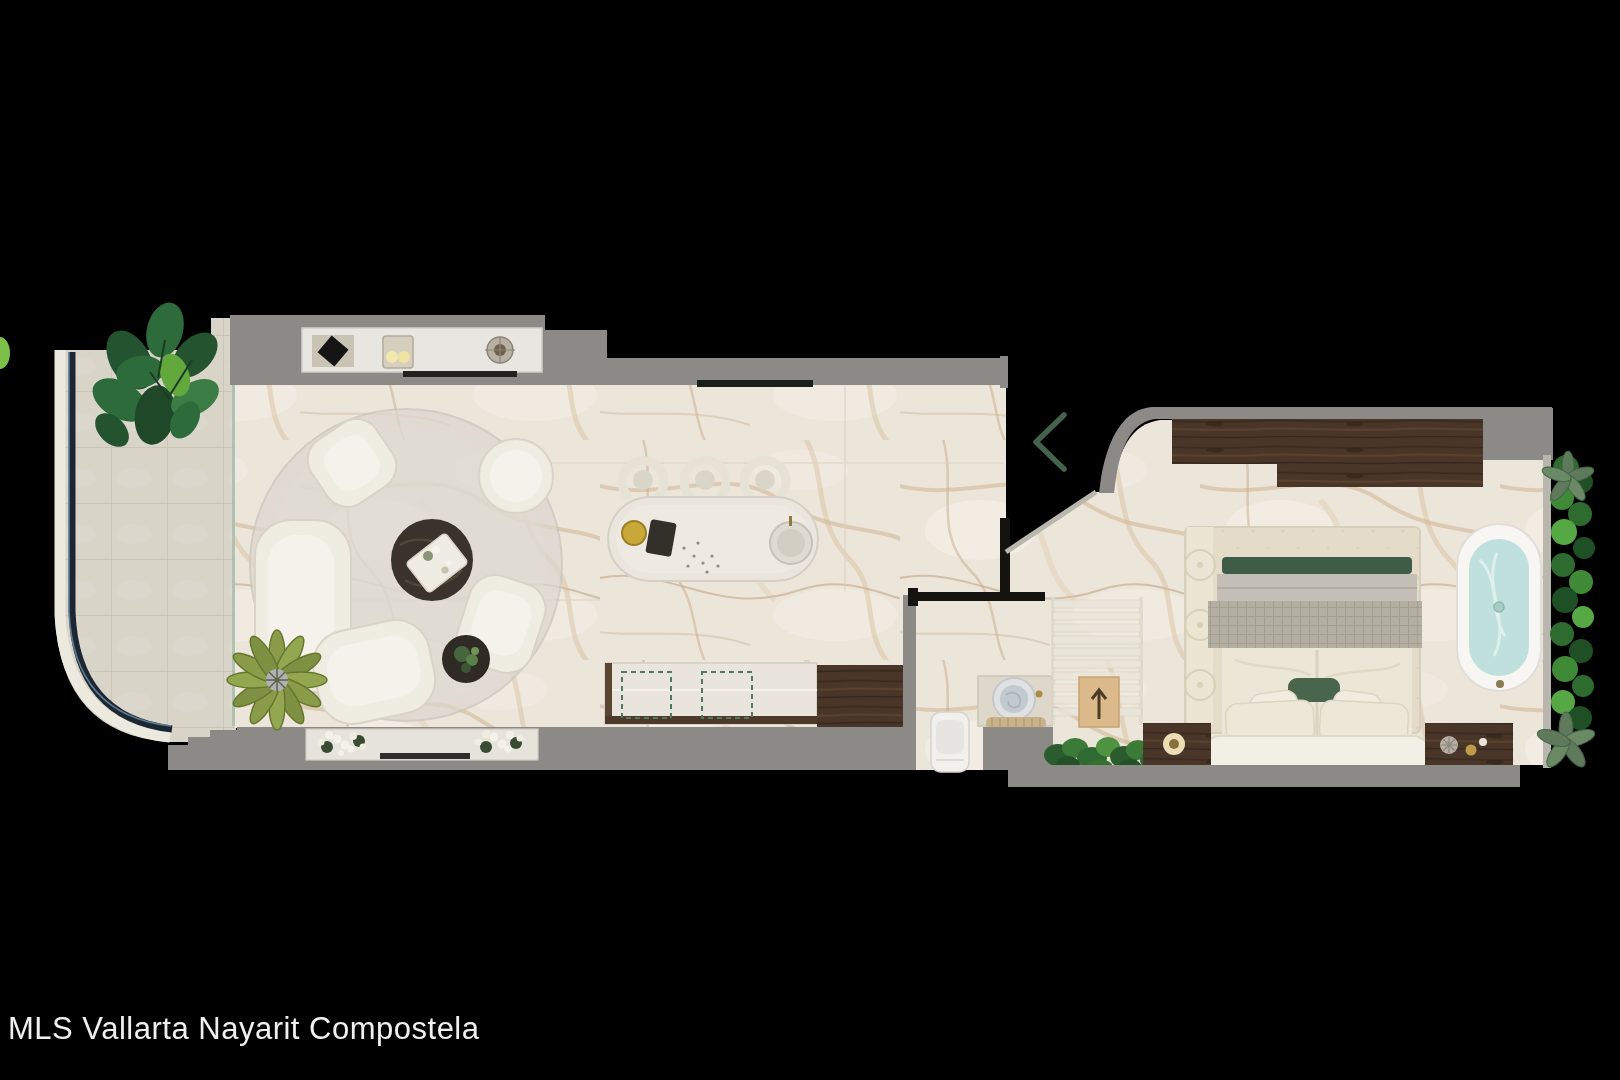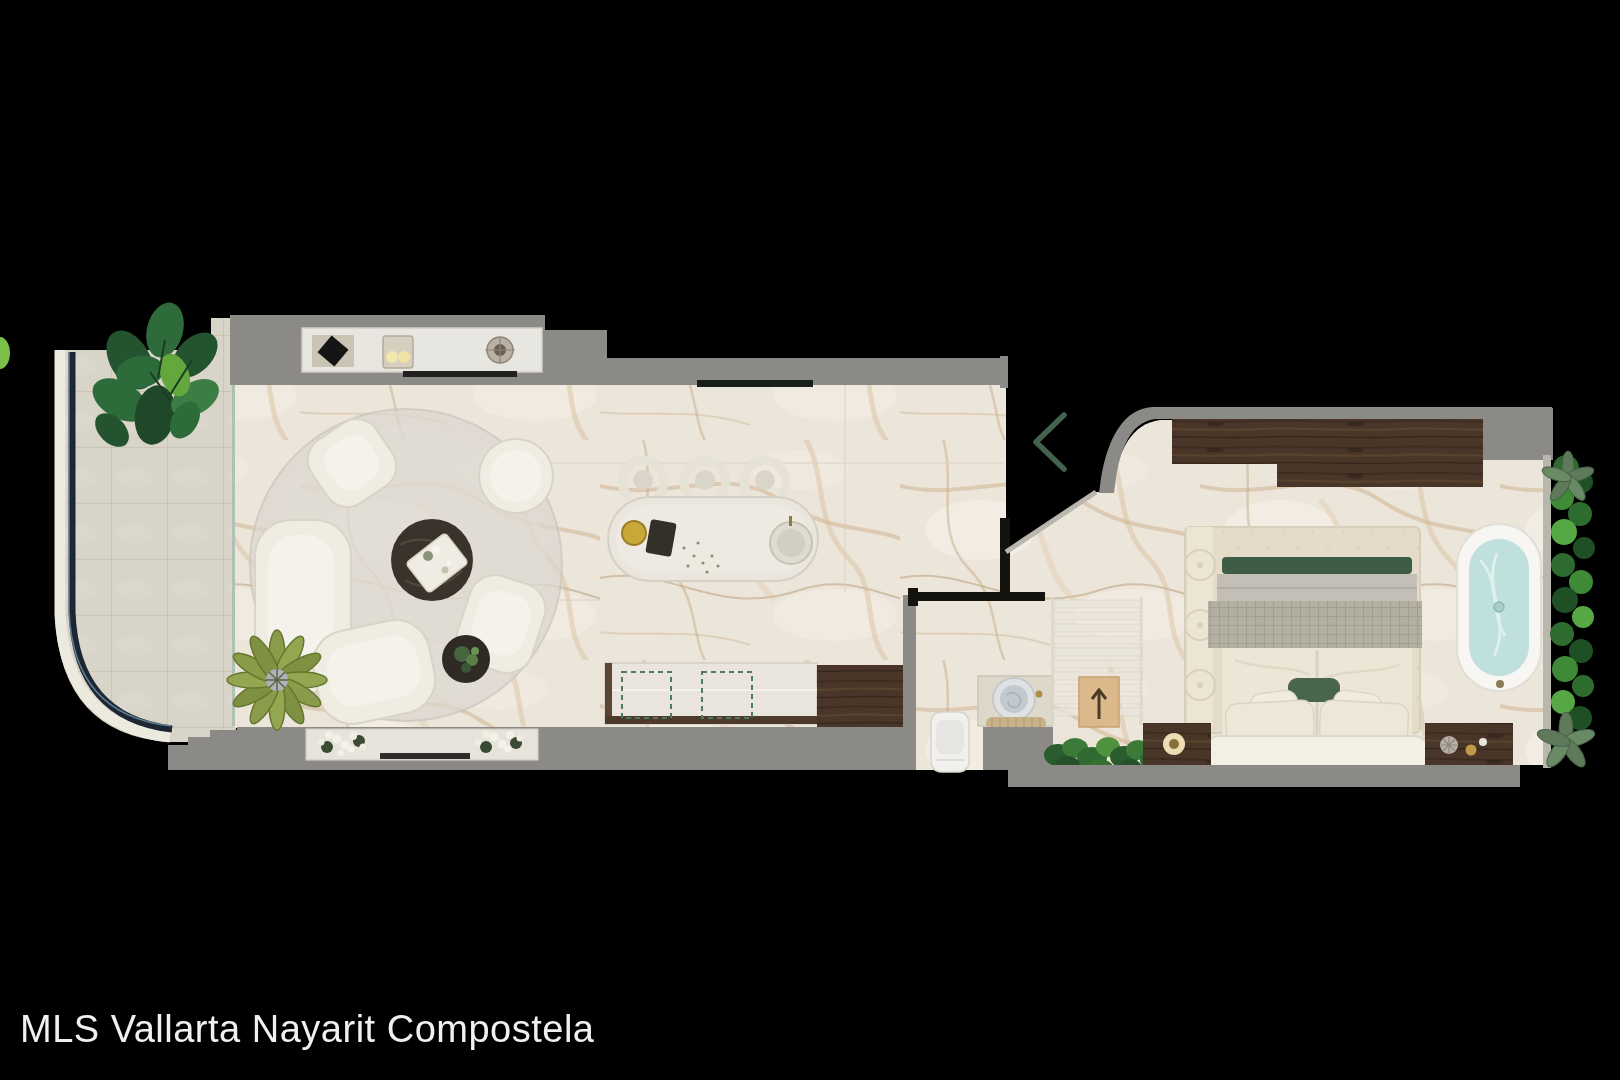--- a/index.html
+++ b/index.html
@@ -12,21 +12,21 @@
   body{width:1620px;height:1080px;background:var(--background);overflow:hidden;
        font-family:"Liberation Sans",sans-serif}
   .stage{position:relative;width:1620px;height:1080px;background:var(--background)}
   svg.plan{position:absolute;left:0;top:0}
   .wall{fill:var(--wall-gray)}
   .marbleB{fill:var(--marble-base)}
   .tileB{fill:var(--terrace-tile)}
   .woodF{fill:url(#pwood)}
   .blackbar{fill:#15130f}
   .chevron-wrap{position:absolute;left:1024px;top:404px;width:52px;height:76px;cursor:pointer}
-  .watermark{position:absolute;left:20px;top:1012px;font-size:38px;line-height:34px;
+  .watermark{position:absolute;left:8px;top:1012px;font-size:31px;line-height:34px;
              color:var(--watermark-white);letter-spacing:.5px;white-space:nowrap}
 </style>
 </head>
 <body>
 
 <div class="stage">
 
 <svg class="plan" width="1620" height="1080" viewBox="0 0 1620 1080">
   <defs>
     <pattern id="pmarble" width="300" height="220" patternUnits="userSpaceOnUse">

